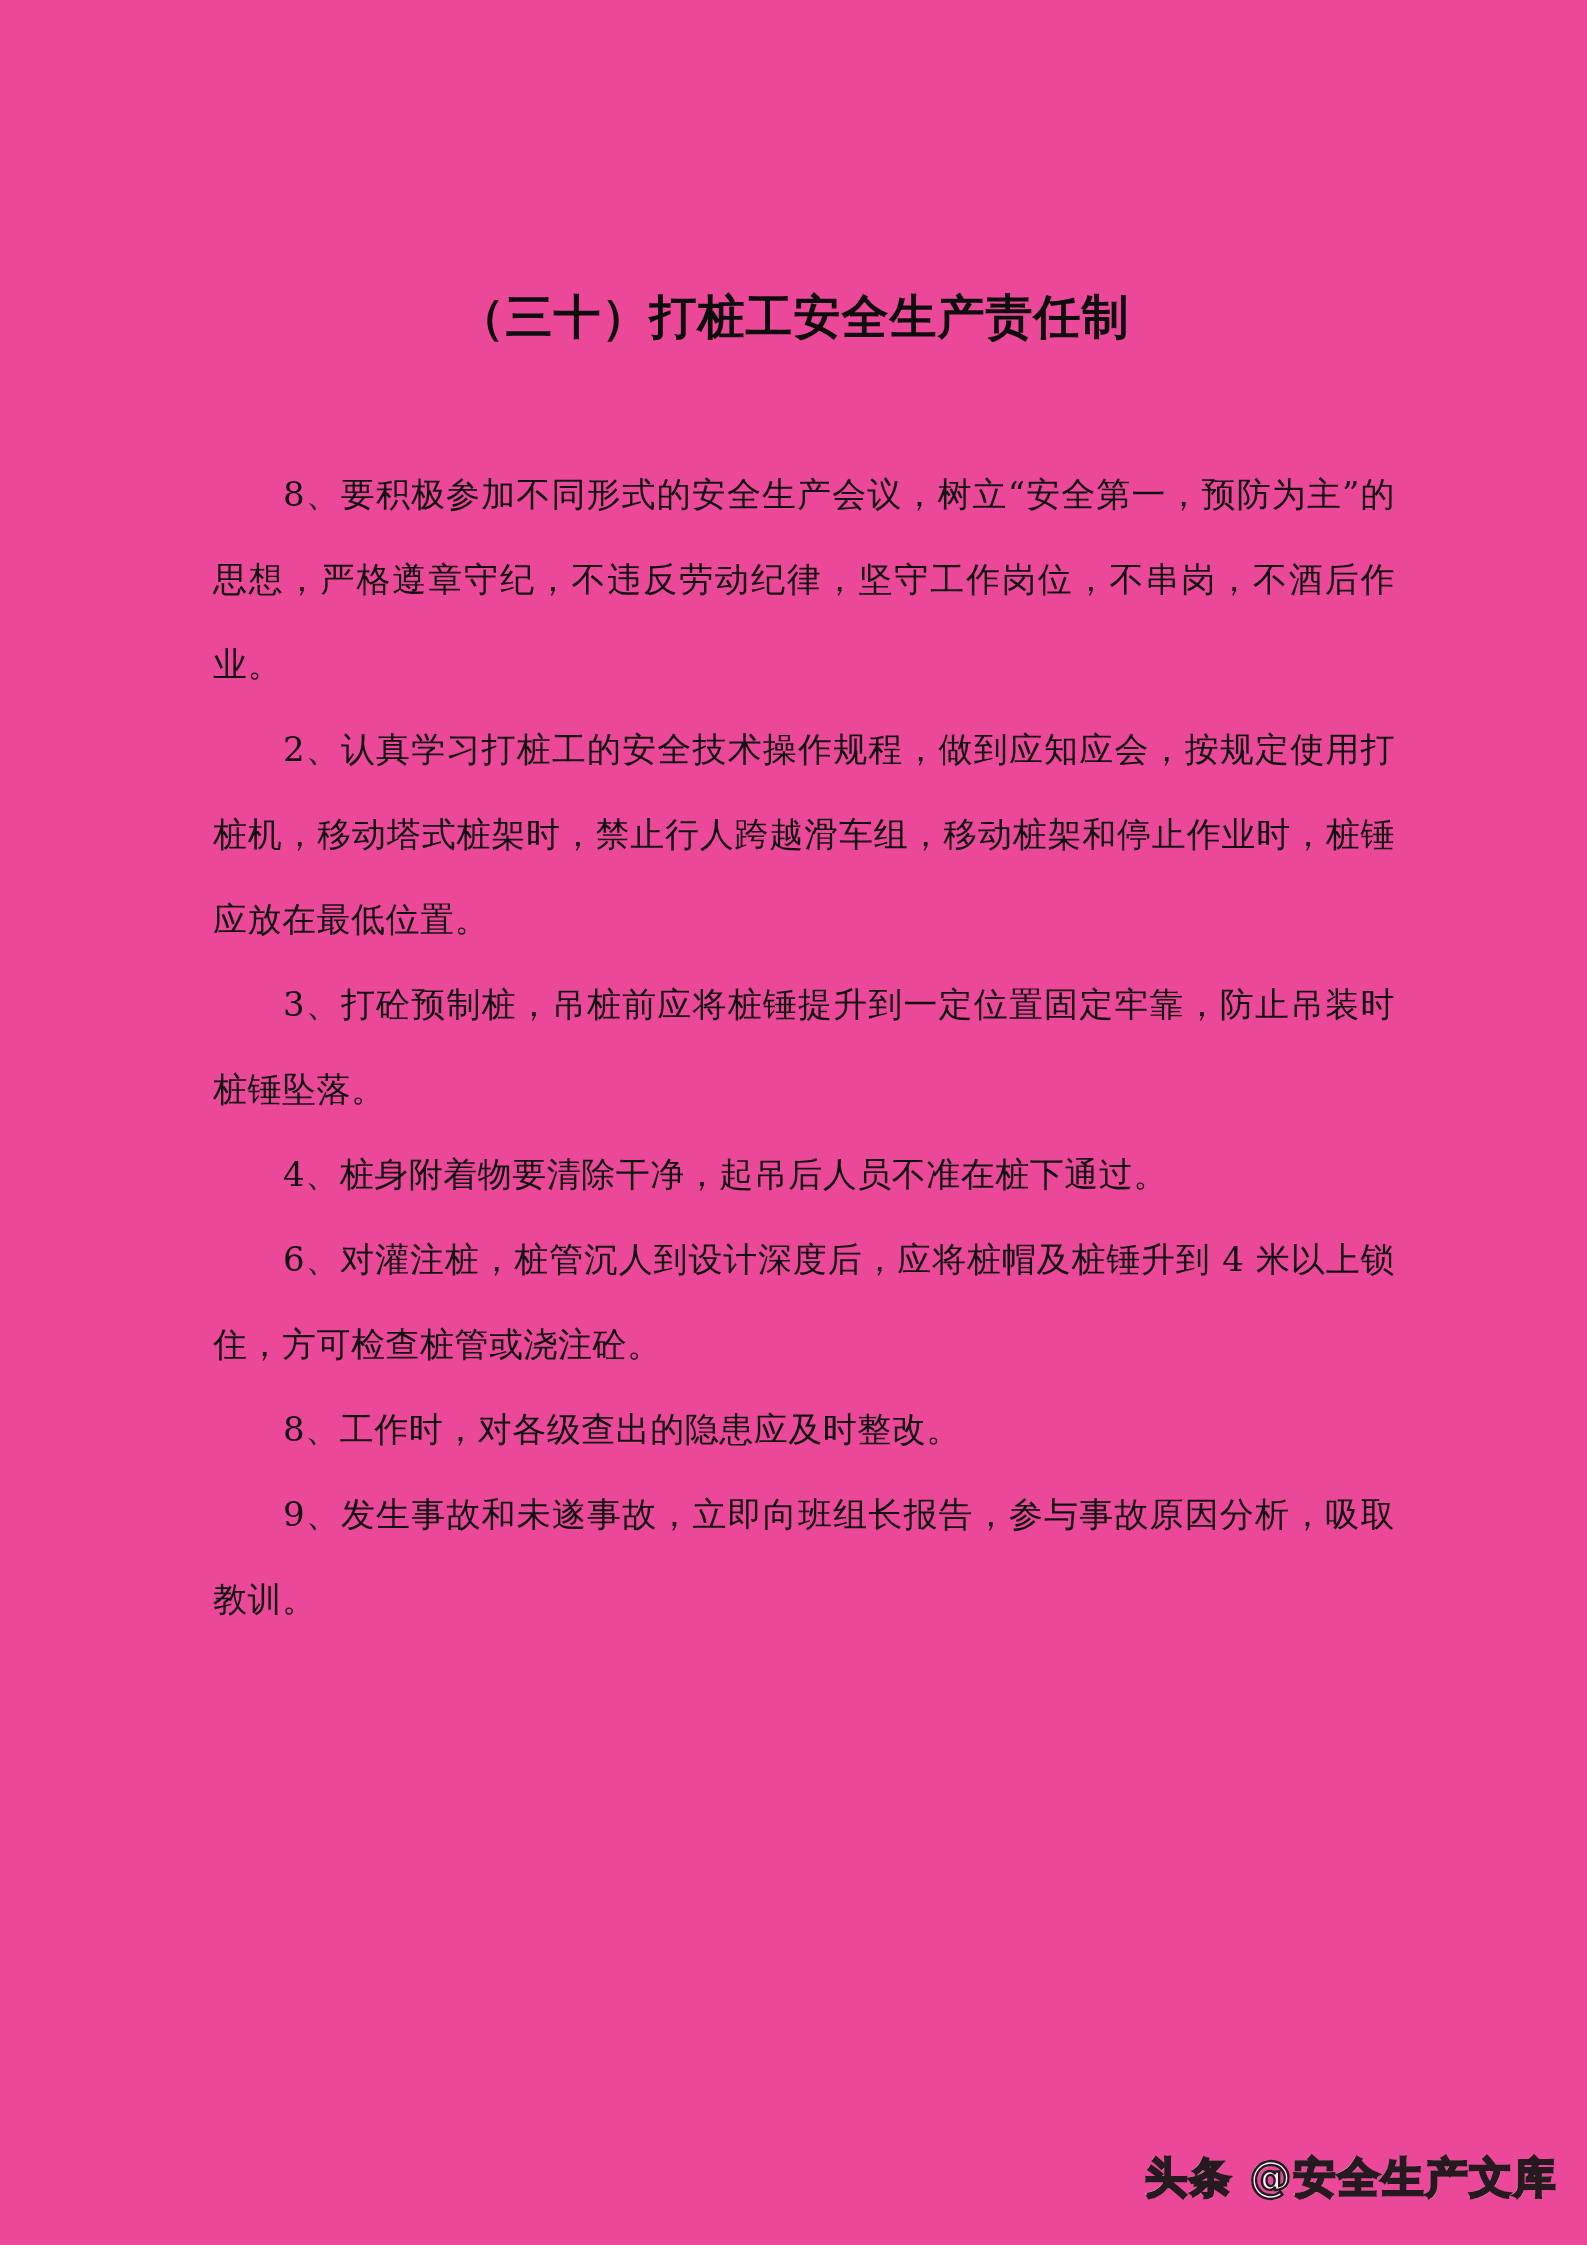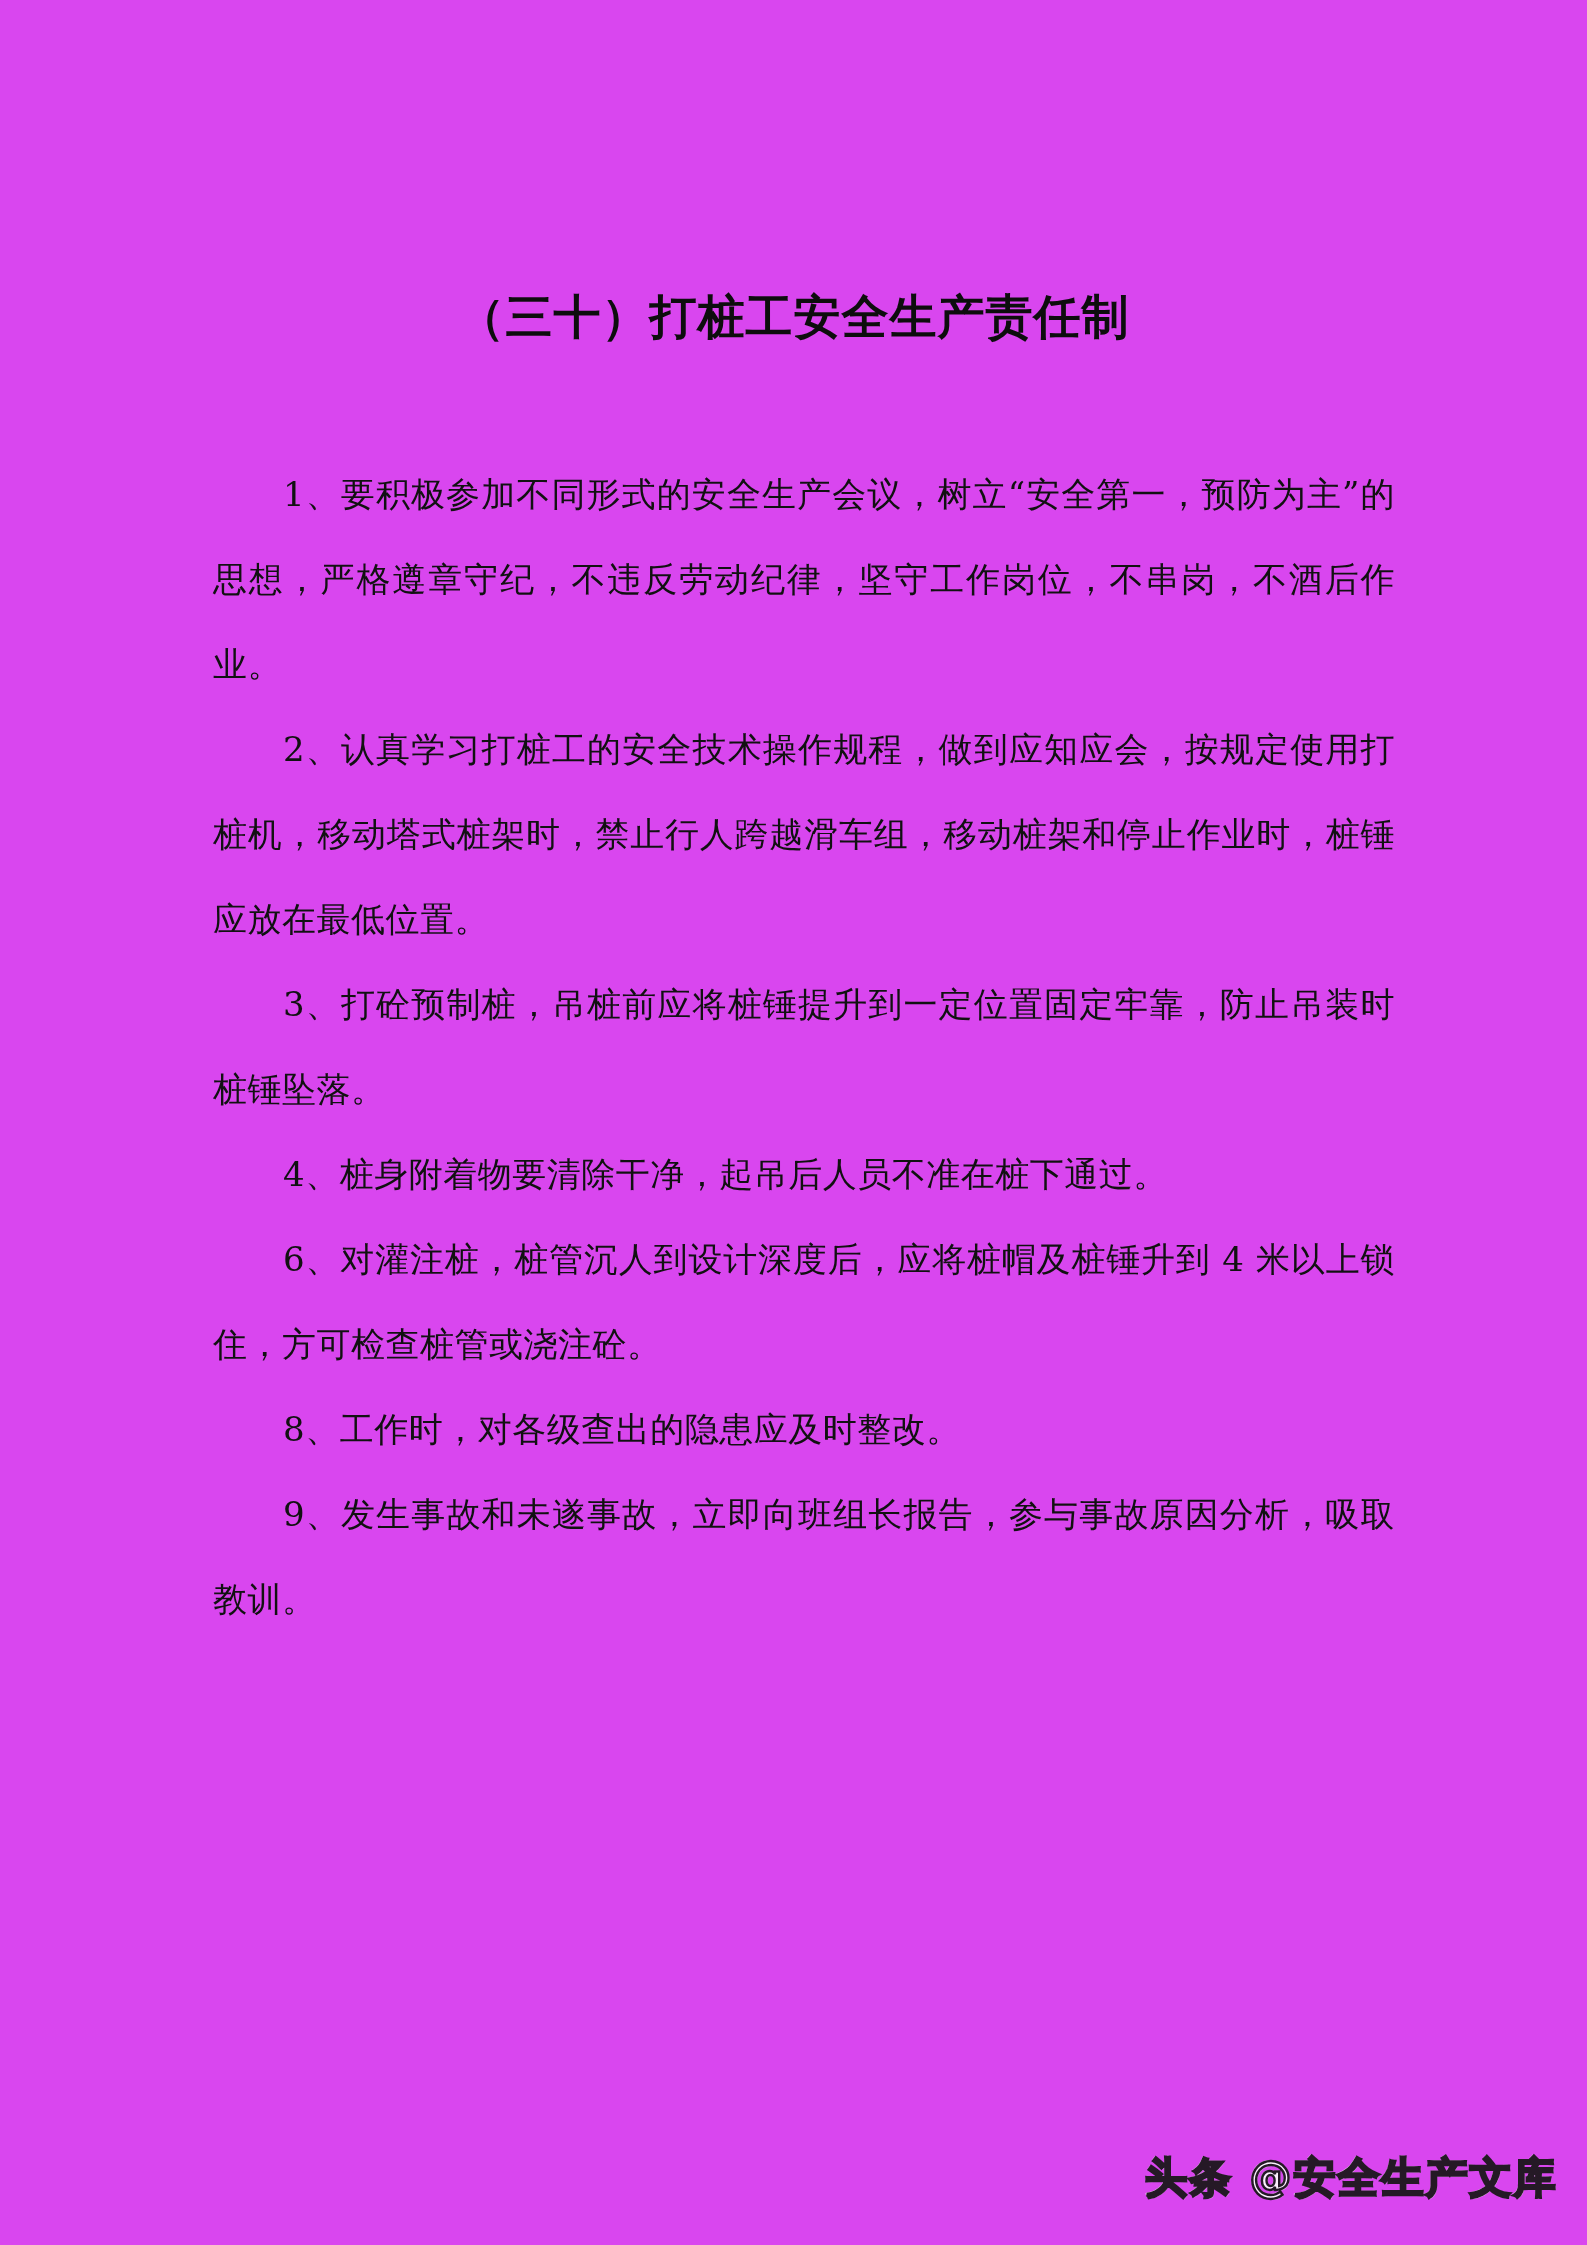--- a/index.html
+++ b/index.html
@@ -12,21 +12,21 @@
     height: 2245px;
     position: relative;
     overflow: hidden;
     font-family: "DejaVu Serif", "Liberation Serif", serif;
     color: #111111;
   }
 
   .page {
     position: absolute;
     inset: 0;
-    background: #d946ef;
+    background: #ec4899;
   }
 
   
   .doc-title {
     position: absolute;
     top: 286px;
     left: 0;
     width: 1587px;
     text-align: center;
     font-size: 47px;
@@ -77,21 +77,21 @@
   }
 </style>
 </head>
 <body>
 
 <div class="page">
 
   <div class="doc-title">（三十）打桩工安全生产责任制</div>
 
   <div class="body-block">
-    <p class="para">1、要积极参加不同形式的安全生产会议，树立“安全第一，预防为主”的思想，严格遵章守纪，不违反劳动纪律，坚守工作岗位，不串岗，不酒后作业。</p>
+    <p class="para">8、要积极参加不同形式的安全生产会议，树立“安全第一，预防为主”的思想，严格遵章守纪，不违反劳动纪律，坚守工作岗位，不串岗，不酒后作业。</p>
     <p class="para">2、认真学习打桩工的安全技术操作规程，做到应知应会，按规定使用打桩机，移动塔式桩架时，禁止行人跨越滑车组，移动桩架和停止作业时，桩锤应放在最低位置。</p>
     <p class="para">3、打砼预制桩，吊桩前应将桩锤提升到一定位置固定牢靠，防止吊装时桩锤坠落。</p>
     <p class="para">4、桩身附着物要清除干净，起吊后人员不准在桩下通过。</p>
     <p class="para">6、对灌注桩，桩管沉人到设计深度后，应将桩帽及桩锤升到 4 米以上锁住，方可检查桩管或浇注砼。</p>
     <p class="para">8、工作时，对各级查出的隐患应及时整改。</p>
     <p class="para">9、发生事故和未遂事故，立即向班组长报告，参与事故原因分析，吸取教训。</p>
   </div>
 
   <div class="watermark">头条 @安全生产文库</div>
 

